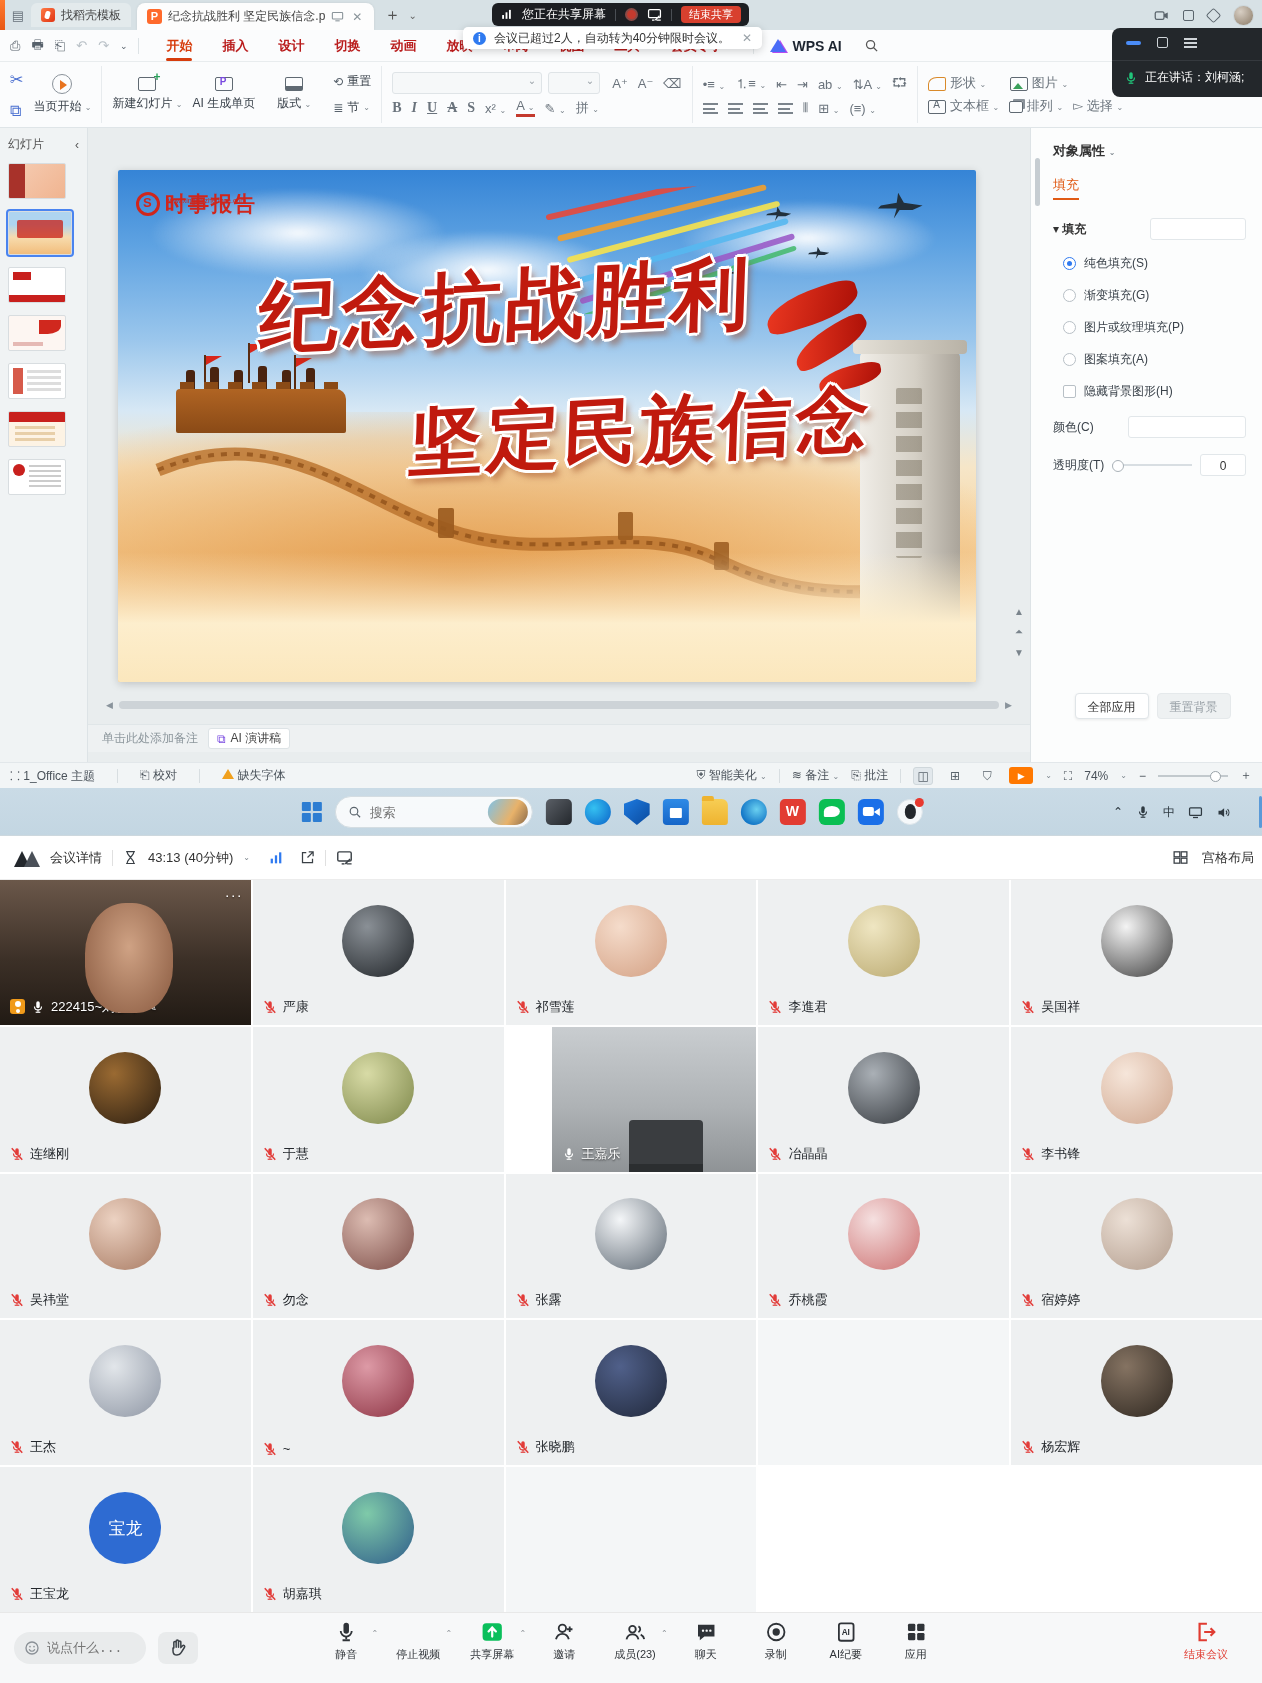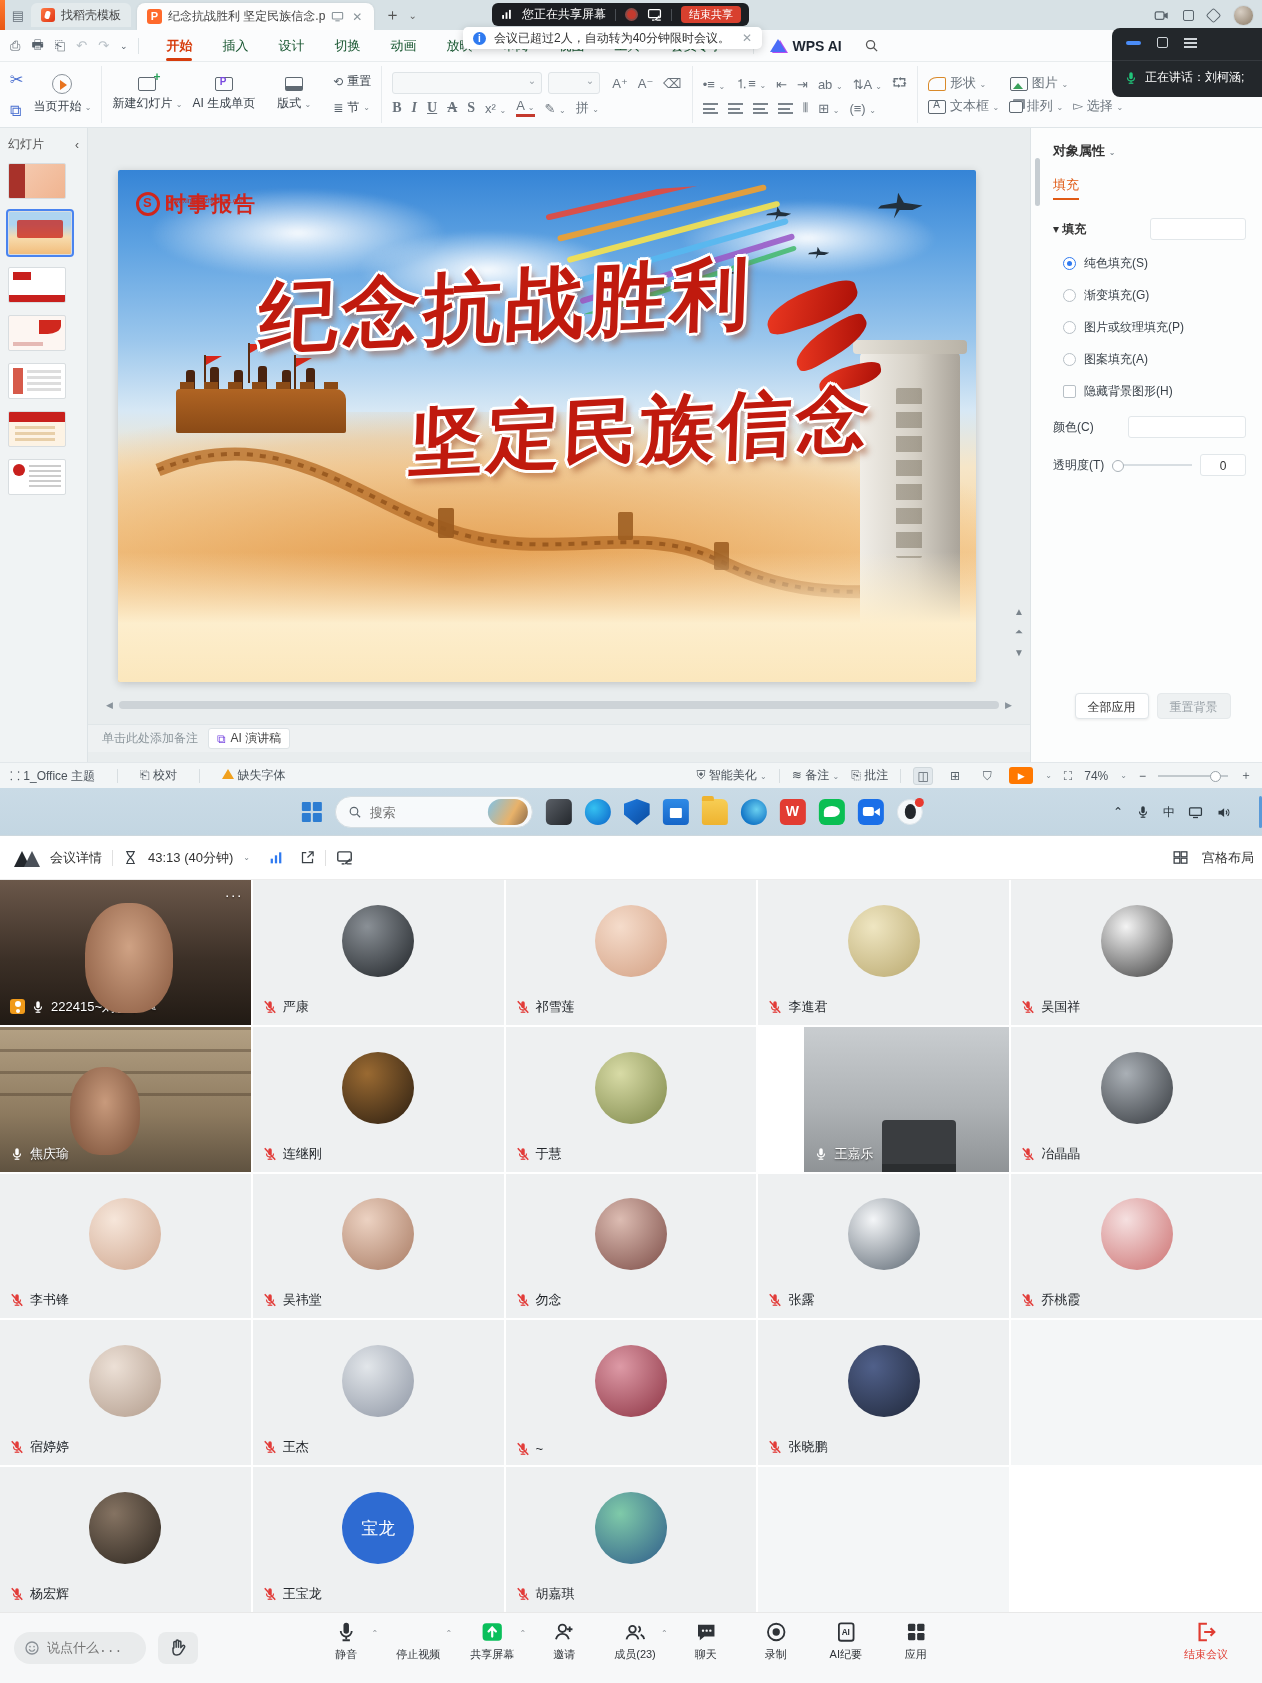--- a/index.html
+++ b/index.html
@@ -25,21 +25,21 @@
   .tab-car { font-size:10px; color:#666; }
   .winicons { position:absolute; right:8px; top:5px; display:flex; align-items:center; gap:14px; color:#5a646c; font-size:13px; }
   .avatar20 { width:21px; height:21px; border-radius:50%; background:radial-gradient(circle at 35% 30%,#d8cfc4,#8a7a66); border:1px solid #cdd6da; }
 
   
   .menubar { position:absolute; left:0; top:30px; width:100%; height:32px; background:#fbfcfd; display:flex; align-items:center; border-bottom:1px solid #e8ecee; }
   .qat { display:flex; align-items:center; gap:11px; padding:0 12px 0 10px; color:#57616b; font-size:13px; }
   .qat .dis { color:#b9c1c7; }
   .qat .sep { width:1px; height:16px; background:#dde3e6; }
   .menus { display:flex; align-items:center; gap:0; }
-  .menu { padding:0 15px; font-size:13px; color:#14532d; height:32px; line-height:32px; position:relative; }
+  .menu { padding:0 15px; font-size:13px; color:#b91c1c; height:32px; line-height:32px; position:relative;font-weight:bold; }
   .menu.active { color:#d63c0c; font-weight:bold; }
   .menu.active::after { content:""; position:absolute; left:15px; right:15px; bottom:1px; height:3px; border-radius:2px; background:#d63c0c; }
   .wpsai { display:flex; align-items:center; gap:6px; margin-left:16px; padding-left:16px; border-left:1px solid #e4e9eb; font-size:14px; font-weight:bold; color:#1c2430; }
   .ai-logo { width:0; height:0; border-left:8px solid transparent; border-right:8px solid transparent; border-bottom:13px solid #4a6cf7; filter:drop-shadow(2px 1px 0 #b44af0); }
   .menu-search { margin-left:22px; color:#555; }
 
   
   .ribbon { position:absolute; left:0; top:62px; width:100%; height:66px; background:#fbfcfd; border-bottom:1px solid #dfe5e8; display:flex; align-items:stretch; padding:4px 0; }
   .rgroup { display:flex; align-items:center; gap:10px; padding:0 10px; }
   .rgroup + .rgroup { border-left:1px solid #e7ebee; }
@@ -782,28 +782,20 @@
         </div>
         <div class="cell">
           <div class="pav" style="background: radial-gradient(circle at 35% 30%, rgb(244, 244, 244), rgb(58, 58, 58));"></div>
           <div class="badge">
             <svg class="ic" width="14" height="14">
               <use href="#i-mic-off" style="color:#e23c39"></use>
             </svg>
             <span>吴国祥</span>
           </div>
         </div>
-        <div class="cell video v-desk">
-          <div class="badge">
-            <svg class="ic" width="14" height="14">
-              <use href="#i-mic" style="color:#fff"></use>
-            </svg>
-            <span>焦庆瑜</span>
-          </div>
-        </div>
         <div class="cell">
           <div class="pav" style="background: radial-gradient(circle at 35% 30%, rgb(154, 106, 50), rgb(42, 29, 16));"></div>
           <div class="badge">
             <svg class="ic" width="14" height="14">
               <use href="#i-mic-off" style="color:#e23c39"></use>
             </svg>
             <span>连继刚</span>
           </div>
         </div>
         <div class="cell">

